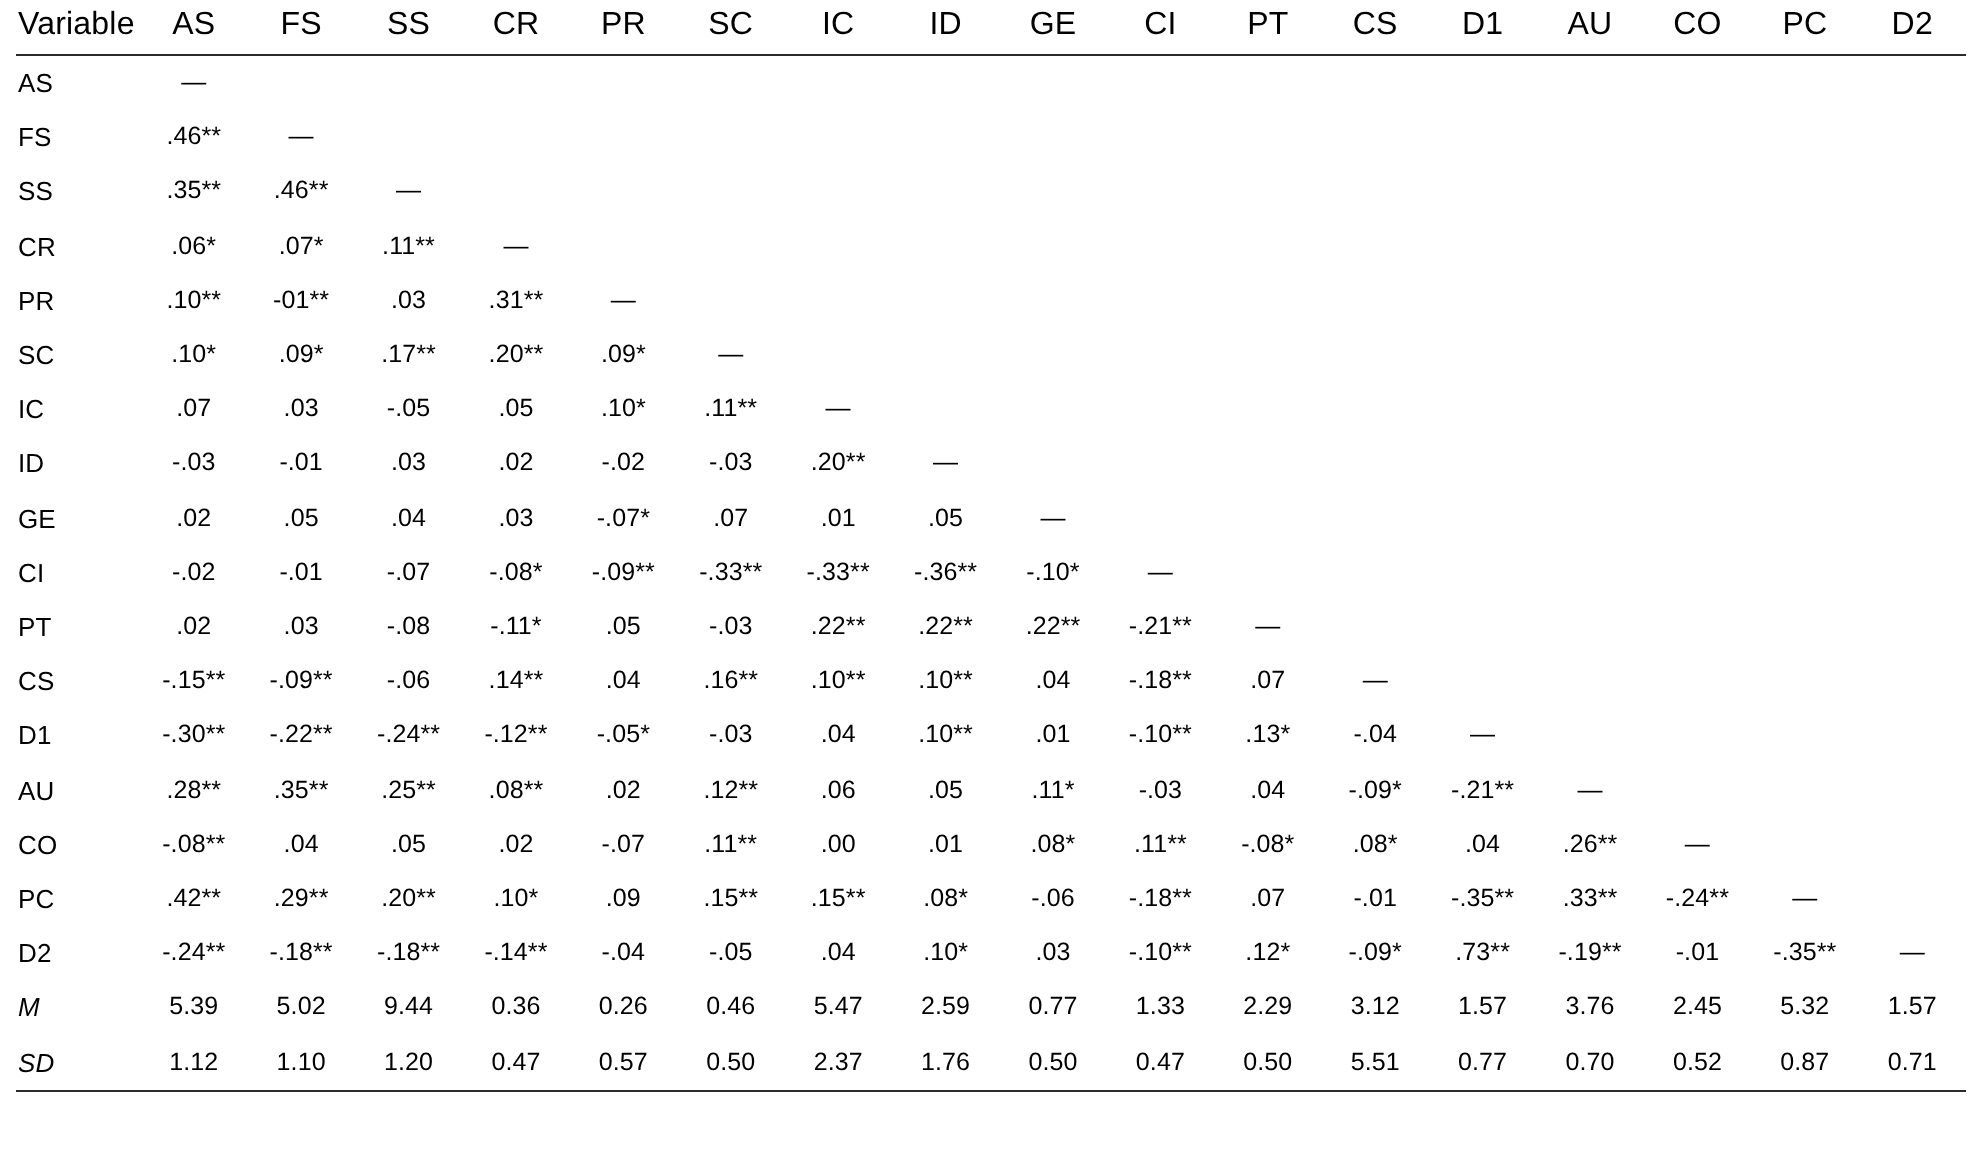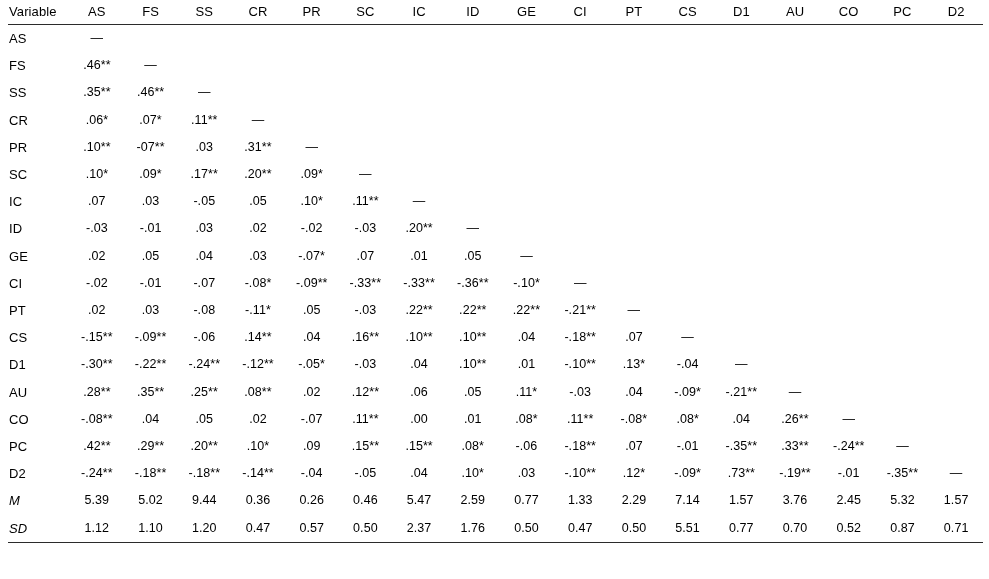--- a/index.html
+++ b/index.html
@@ -26,21 +26,21 @@
     width: 975px;
     margin-left: 8px;
     table-layout: fixed;
     font-size: 12.5px;
   }
   table.corr col.c-var { width: 62px; }
   table.corr col.c-num { width: 53.7px; }
 
   table.corr thead th {
     font-weight: normal;
-    font-size: 13px;
+    font-size: 16px;
     text-align: center;
     padding: 4px 2px 5px 2px;
     vertical-align: bottom;
     white-space: nowrap;
     letter-spacing: 0.1px;
   }
   table.corr thead th.var-head {
     text-align: left;
     padding-left: 1px;
   }
@@ -196,21 +196,21 @@
           <td></td>
           <td></td>
           <td></td>
           <td></td>
           <td></td>
           <td></td>
         </tr>
         <tr>
           <td class="rowlabel">PR</td>
           <td>.10**</td>
-          <td>-07**</td>
+          <td>-01**</td>
           <td>.03</td>
           <td>.31**</td>
           <td class="dash">—</td>
           <td></td>
           <td></td>
           <td></td>
           <td></td>
           <td></td>
           <td></td>
           <td></td>
@@ -466,21 +466,21 @@
           <td>5.02</td>
           <td>9.44</td>
           <td>0.36</td>
           <td>0.26</td>
           <td>0.46</td>
           <td>5.47</td>
           <td>2.59</td>
           <td>0.77</td>
           <td>1.33</td>
           <td>2.29</td>
-          <td>7.14</td>
+          <td>3.12</td>
           <td>1.57</td>
           <td>3.76</td>
           <td>2.45</td>
           <td>5.32</td>
           <td>1.57</td>
         </tr>
         <tr class="stat last-row">
           <td class="rowlabel">SD</td>
           <td>1.12</td>
           <td>1.10</td>

